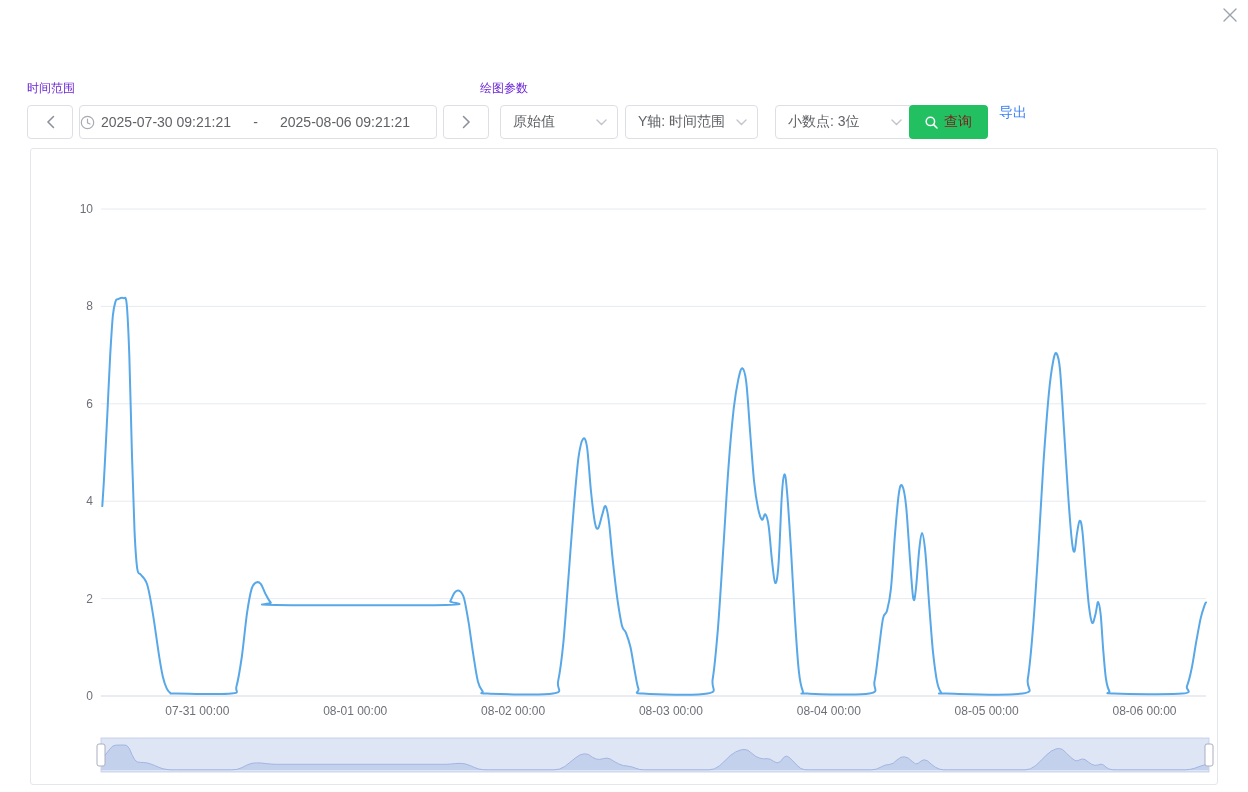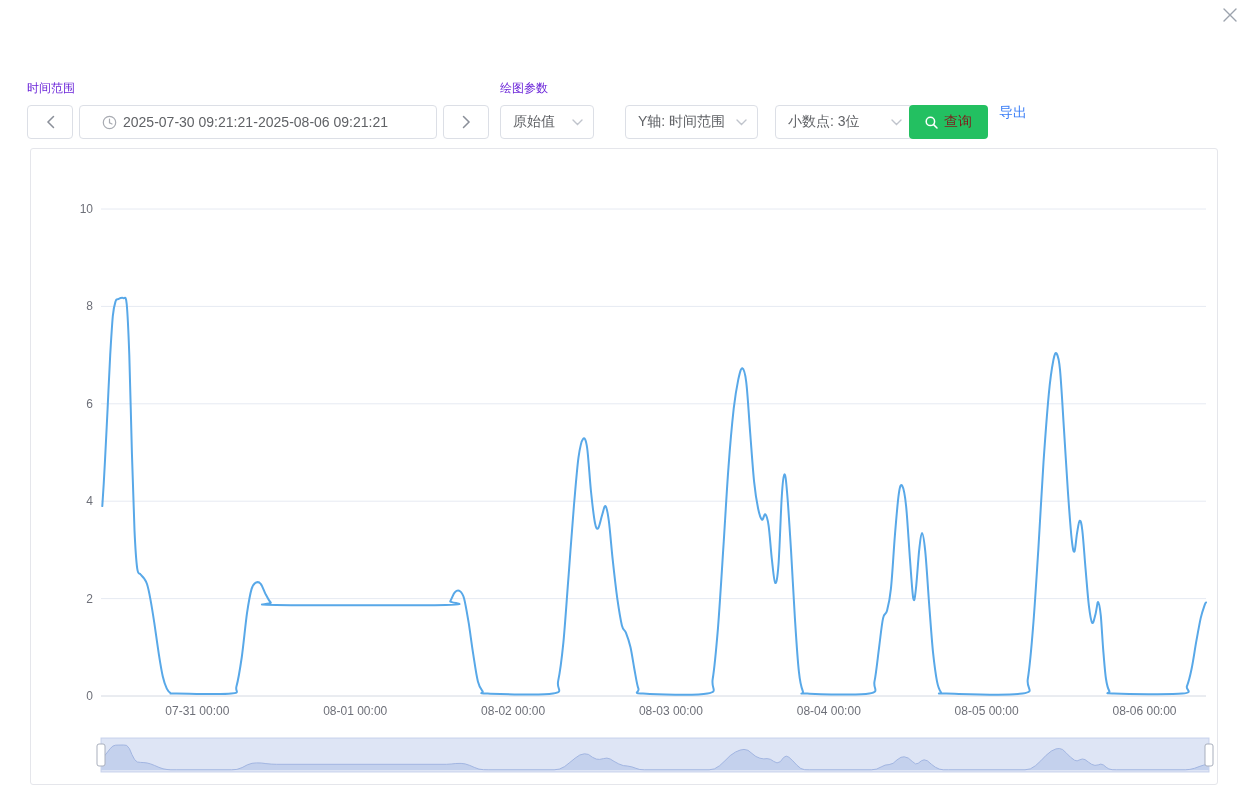--- a/index.html
+++ b/index.html
@@ -2,21 +2,21 @@
 <html><head>
 <meta charset="utf-8">
 <style>
   html,body{margin:0;padding:0;width:1248px;height:792px;background:#fff;overflow:hidden;
     font-family:"Liberation Sans","DejaVu Sans",sans-serif;-webkit-font-smoothing:antialiased;}
   .ctl-label{position:absolute;top:80px;font-size:12px;color:#6d28d9;}
   .btn-sq{position:absolute;top:105px;height:34px;box-sizing:border-box;border:1px solid #dcdfe6;
     border-radius:4px;background:#fff;display:flex;align-items:center;justify-content:center;cursor:pointer;}
   .date-box{position:absolute;top:105px;left:79px;width:358px;height:34px;box-sizing:border-box;
     border:1px solid #dcdfe6;border-radius:4px;background:#fff;display:flex;align-items:center;
-    padding:0 22px;font-size:14px;color:#606266;cursor:pointer;}
+    padding:0 0;font-size:14px;color:#606266;cursor:pointer;}
   .date-box .sep{flex:1;text-align:center;color:#606266;}
   .select{position:absolute;top:105px;height:34px;box-sizing:border-box;border:1px solid #dcdfe6;
     border-radius:4px;background:#fff;display:flex;align-items:center;justify-content:space-between;
     padding:0 10px 0 12px;font-size:14px;color:#606266;cursor:pointer;}
   .btn-green{position:absolute;top:105px;left:909px;width:79px;height:34px;border:none;border-radius:4px;
     background:#23c061;color:#7f1d1d;font-size:14px;display:flex;align-items:center;justify-content:center;
     gap:6px;cursor:pointer;font-family:inherit;}
   .link{position:absolute;top:104px;left:999px;font-size:14px;color:#3a7ef7;cursor:pointer;text-decoration:none;}
   .card{position:absolute;left:30px;top:148px;width:1188px;height:637px;box-sizing:border-box;
     border:1px solid #e5e6eb;border-radius:3px;background:#fff;}
@@ -53,23 +53,23 @@
   <span class="sep">-</span>
   <span style="margin-right:26px">2025-08-06 09:21:21</span>
 </div>
 
 <div class="btn-sq" style="left:443px;width:46px">
   <svg width="9" height="14" viewBox="0 0 9 14">
     <path d="M1.5 1.5 L7 7 L1.5 12.5" fill="none" stroke="#8a8f99" stroke-width="1.5" stroke-linecap="round"></path>
   </svg>
 </div>
 
-<div class="ctl-label" style="left:500px">绘图参数</div>
+<div class="ctl-label" style="left:480px">绘图参数</div>
 
-<div class="select" style="left:500px;width:94px">
+<div class="select" style="left:500px;width:118px">
   <span>原始值</span>
   <svg width="11" height="7" viewBox="0 0 11 7">
     <path d="M1 1 L5.5 5.5 L10 1" fill="none" stroke="#c0c4cc" stroke-width="1.4" stroke-linecap="round"></path>
   </svg>
 </div>
 
 <div class="select" style="left:625px;width:133px">
   <span>Y轴: 时间范围</span>
   <svg width="11" height="7" viewBox="0 0 11 7">
     <path d="M1 1 L5.5 5.5 L10 1" fill="none" stroke="#c0c4cc" stroke-width="1.4" stroke-linecap="round"></path>

